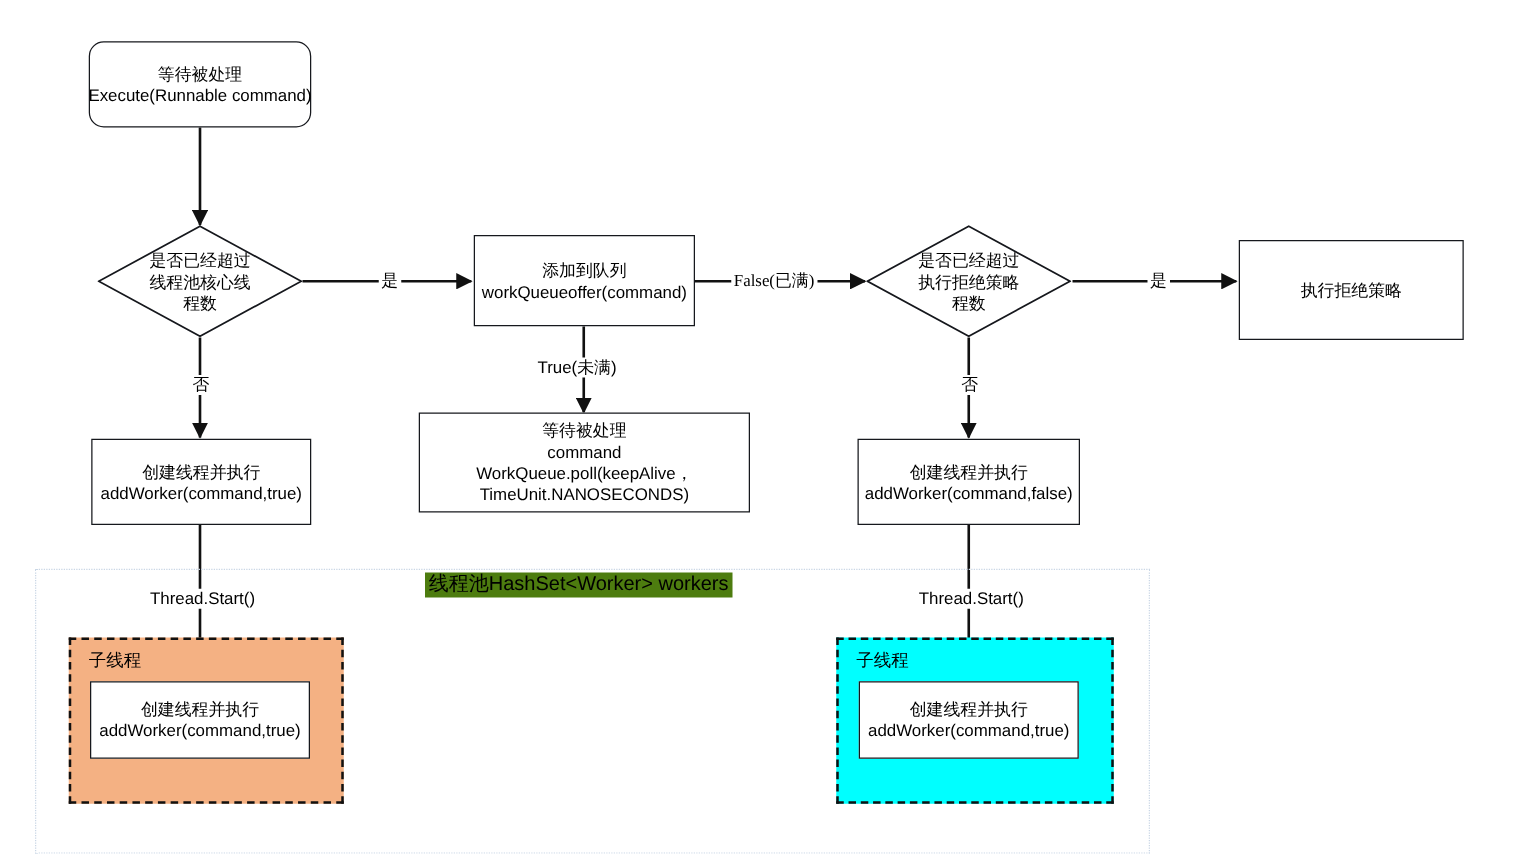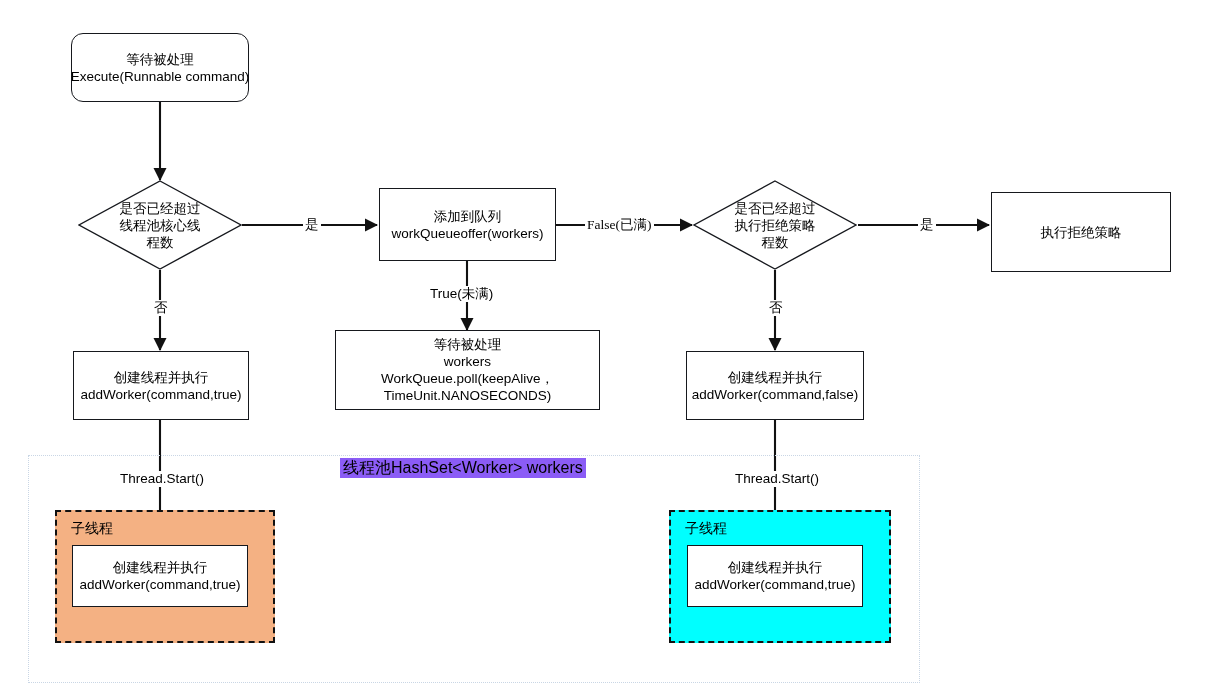--- a/index.html
+++ b/index.html
@@ -74,21 +74,21 @@
     border: 1.2px dotted #c9d6e5;
     background: transparent;
     z-index: 1;
   }
   .pool-title {
     position: absolute;
     font-size: 16px;
     line-height: 20px;
     white-space: nowrap;
     z-index: 4;
-    background: #8b5cf6;
+    background: #4d7c0f;
     padding: 0 3px;
   }
   .thread-group {
     position: absolute;
     box-sizing: border-box;
     border: 2px dashed #111111;
     z-index: 2;
   }
   .thread-group-label {
     position: absolute;
@@ -160,21 +160,21 @@
     </svg>
     <div class="diamond-text">
       <span class="ln">是否已经超过</span>
       <span class="ln">线程池核心线</span>
       <span class="ln">程数</span>
     </div>
   </div>
 
   <div class="node" style="left:379px; top:188px; width:177px; height:73px;">
     <span class="ln">添加到队列</span>
-    <span class="ln">workQueueoffer(workers)</span>
+    <span class="ln">workQueueoffer(command)</span>
   </div>
 
   <div class="diamond-wrap" style="left:693px; top:180px; width:164px; height:90px;">
     <svg width="164" height="90" viewBox="0 0 164 90" xmlns="http://www.w3.org/2000/svg">
       <polygon points="82,1 163,45 82,89 1,45" fill="#ffffff" stroke="#16181d" stroke-width="1.4"></polygon>
     </svg>
     <div class="diamond-text">
       <span class="ln">是否已经超过</span>
       <span class="ln">执行拒绝策略</span>
       <span class="ln">程数</span>
@@ -185,21 +185,21 @@
     <span class="ln">执行拒绝策略</span>
   </div>
 
   <div class="node" style="left:73px; top:351px; width:176px; height:69px;">
     <span class="ln">创建线程并执行</span>
     <span class="ln">addWorker(command,true)</span>
   </div>
 
   <div class="node" style="left:335px; top:330px; width:265px; height:80px;">
     <span class="ln">等待被处理</span>
-    <span class="ln">workers</span>
+    <span class="ln">command</span>
     <span class="ln">WorkQueue.poll(keepAlive，</span>
     <span class="ln">TimeUnit.NANOSECONDS)</span>
   </div>
 
   <div class="node" style="left:686px; top:351px; width:178px; height:69px;">
     <span class="ln">创建线程并执行</span>
     <span class="ln">addWorker(command,false)</span>
   </div>
 
   <div class="thread-group" style="left:55px; top:510px; width:220px; height:133px; background:#f4b183;">

